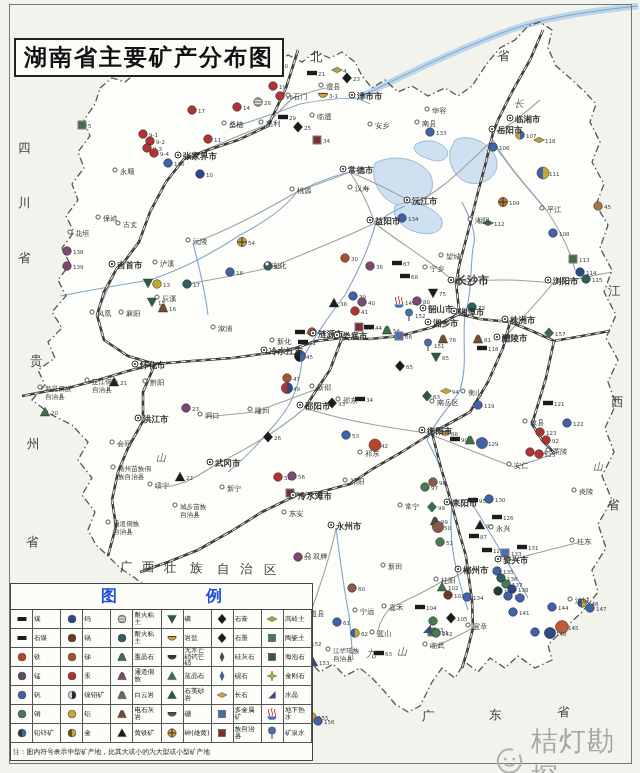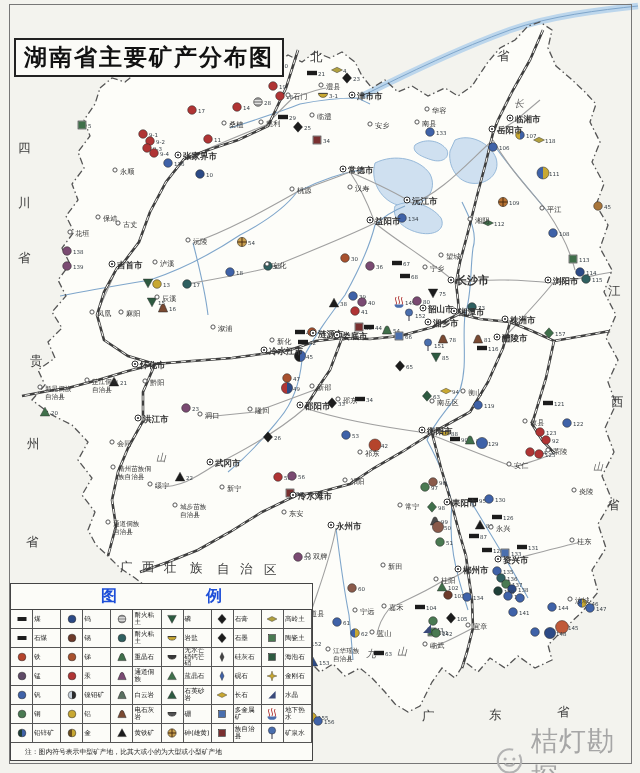--- a/index.html
+++ b/index.html
@@ -15,21 +15,21 @@
   .legend{position:absolute;left:10px;top:583px;width:303px;background:#fcfcf8;
           border:1.3px solid #444;box-sizing:border-box;}
   .legend-title{height:25px;border-bottom:1.3px solid #444;display:flex;align-items:center;
                 justify-content:center;font-size:16px;font-weight:bold;color:#1d4ed8;
                 letter-spacing:2.6em;text-indent:2.6em;}
   .legend-grid{display:grid;grid-template-columns:repeat(6,22px 28.2px);}
   .legend-grid .cell{height:19px;border-right:1px solid #555;border-bottom:1px solid #555;
         display:flex;align-items:center;justify-content:center;box-sizing:border-box;overflow:hidden;}
   .legend-grid .lab{font-size:6.6px;line-height:6.8px;color:#222;justify-content:flex-start;
         padding-left:1px;word-break:break-all;}
-  .legend-note{font-size:6.8px;color:#222;padding:5px 4px 4px 14px;line-height:8px;}
+  .legend-note{font-size:6.8px;color:#222;padding:5px 4px 4px 2px;line-height:8px;}
   .watermark{position:absolute;left:492px;top:723px;display:flex;align-items:center;gap:4px;}
   .wm-text{font-size:27px;color:#a6a6a6;font-weight:500;letter-spacing:1px;}
 </style>
 </head>
 <body>
 
 <svg id="map" width="640" height="773" viewBox="0 0 640 773">
     <rect x="0" y="0" width="640" height="773" fill="#f3f3ee"></rect>
     <path d="M100,88 L112,78 125,82 140,70 158,76 172,66 190,72 205,60 222,68 238,58 252,66 262,58 275,64 288,55 302,62 315,52 330,58 342,52 355,62 362,76 372,88 385,80 398,92 412,86 428,96 445,88 458,96 472,86 488,62 500,48 515,40 528,26 540,22 552,30 548,48 556,66 570,78 585,92 596,104 590,122 600,142 592,162 604,184 596,205 608,225 600,248 612,270 604,292 616,315 606,338 618,360 608,382 616,404 605,428 614,452 602,476 612,500 598,524 606,548 592,570 598,592 582,612 565,628 548,645 552,660 535,668 518,656 505,668 490,658 478,672 465,662 455,678 442,668 432,682 420,706 408,712 395,704 385,692 372,678 360,668 345,676 333,664 320,672 308,660 295,668 282,658 268,664 255,652 240,658 228,645 215,650 202,638 188,628 175,615 160,600 148,588 135,578 120,568 108,556 96,545 88,530 95,512 82,495 92,478 78,460 88,442 72,425 52,415 32,400 45,385 38,370 55,358 48,342 62,328 52,312 66,296 58,280 70,264 62,248 74,232 66,216 78,200 72,184 84,168 78,152 90,136 84,120 95,104 Z" fill="#fdfdf9" stroke="none"></path>
     <path d="M362,96 C410,72 460,48 510,30 C550,16 600,10 638,6" fill="none" stroke="#bcd6ec" stroke-width="6.5"></path>

